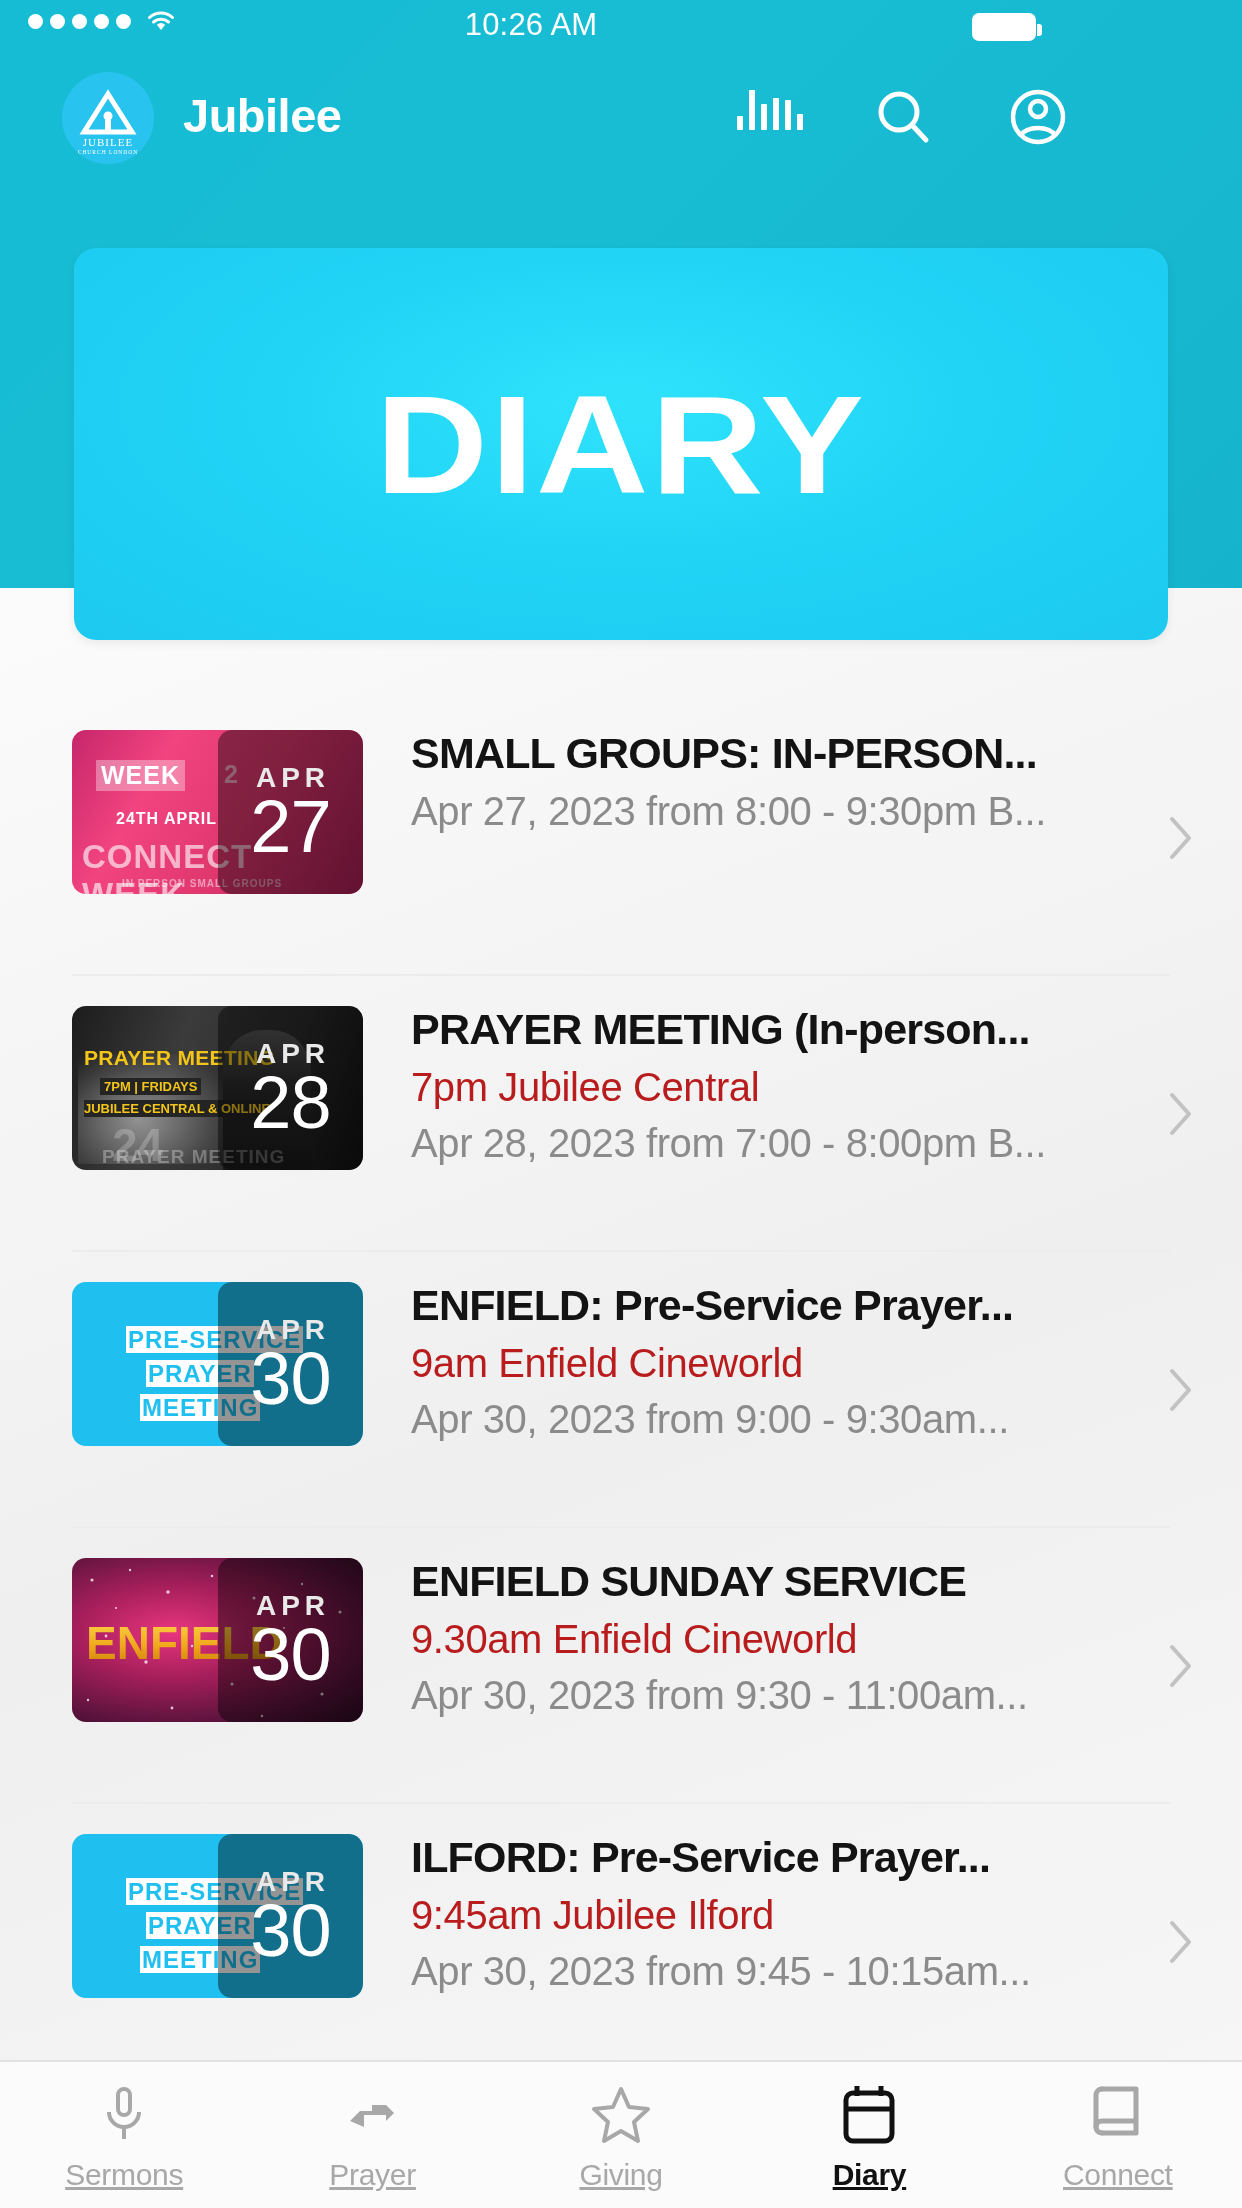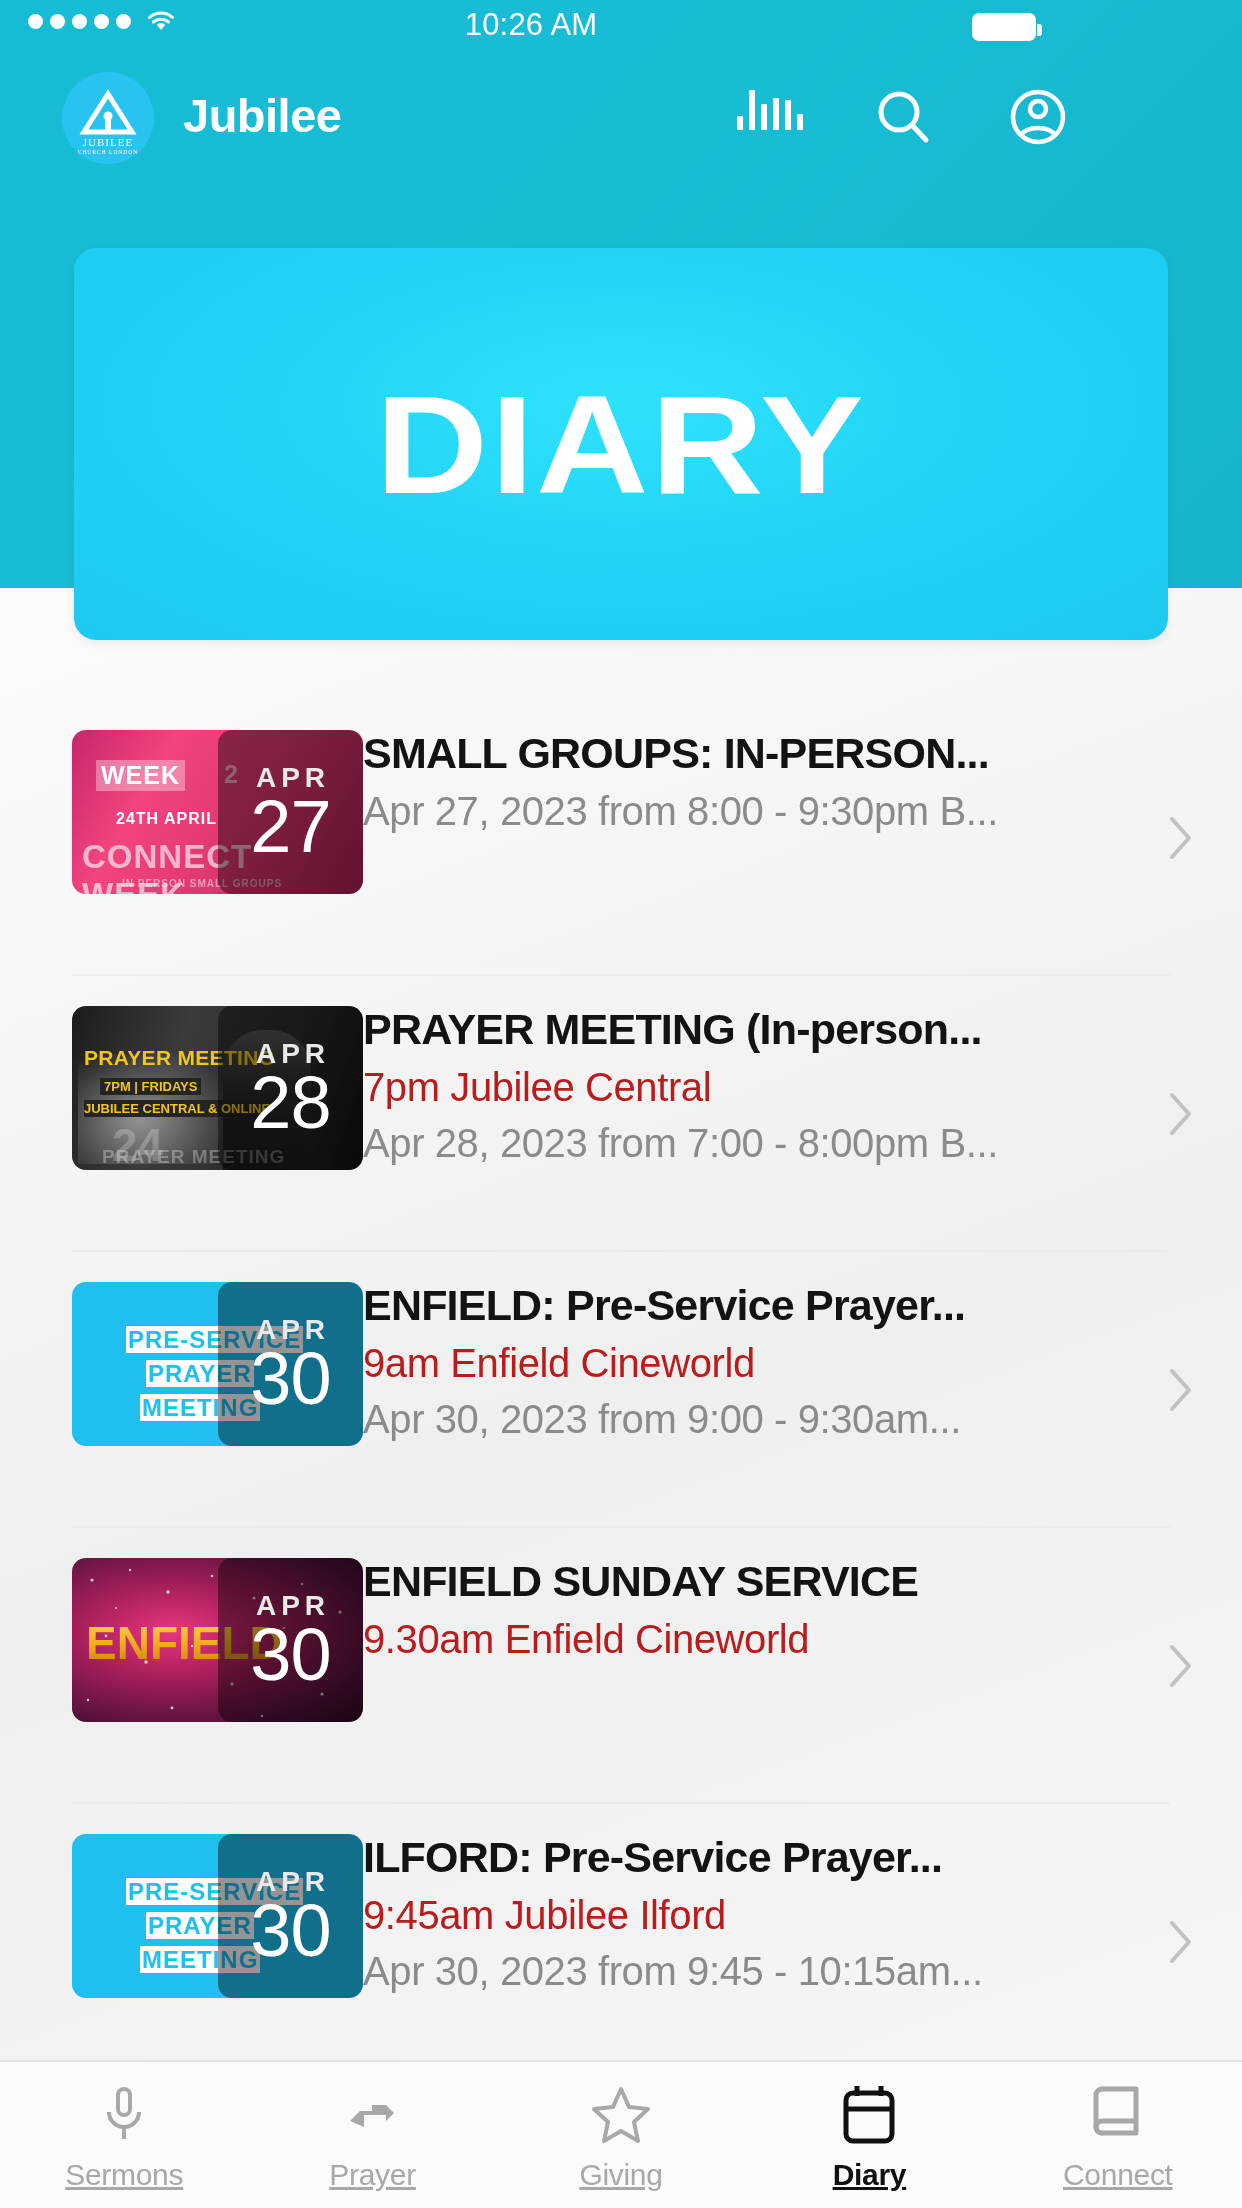--- a/index.html
+++ b/index.html
@@ -97,21 +97,21 @@
     border-radius:14px;
   }
   .date-badge .mon {
     color:#e9e9e9; font-size:28px; font-weight:600; letter-spacing:5px;
     margin-bottom:-2px; text-indent:5px;
   }
   .date-badge .day {
     color:#ffffff; font-size:74px; font-weight:400; line-height:0.95; letter-spacing:-1px;
   }
 
-  .texts { flex:1; padding-right:70px; padding-top:2px; min-width:0; }
+  .texts { flex:1; padding-left:48px; padding-right:70px; padding-top:2px; min-width:0; }
   .r-title {
     color:#131313; font-size:43px; font-weight:bold; letter-spacing:-0.8px;
     white-space:nowrap; overflow:hidden; line-height:1.18;
   }
   .r-sub {
     color:#b91c1c; font-size:40px; font-weight:400; letter-spacing:-0.4px;
     white-space:nowrap; overflow:hidden; margin-top:9px; line-height:1.18;
   }
   .r-date {
     color:#8b8b8b; font-size:40px; font-weight:400; letter-spacing:-0.4px;
@@ -363,20 +363,21 @@
           <span class="art-label en-word">ENFIELD</span>
         </div>
         <div class="date-badge">
           <span class="mon">APR</span>
           <span class="day">30</span>
         </div>
       </div>
       <div class="texts">
         <div class="r-title">ENFIELD SUNDAY SERVICE</div>
         <div class="r-sub">9.30am Enfield Cineworld</div>
+        <div class="r-date">Apr 30, 2023 from 9:30 - 11:00am...</div>
       </div>
     </div>
     <span class="chev">
       <svg width="26" height="46" viewBox="0 0 26 46">
           <path d="M4 4 L21 23 L4 42" fill="none" stroke="#c2c2c2" stroke-width="4" stroke-linecap="round" stroke-linejoin="round"></path>
         </svg>
     </span>
     <div class="sep"></div>
   </div>
 

